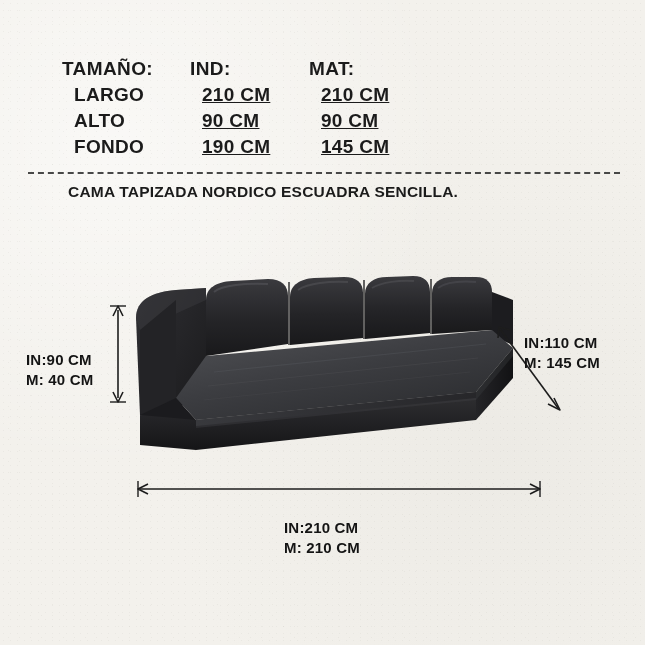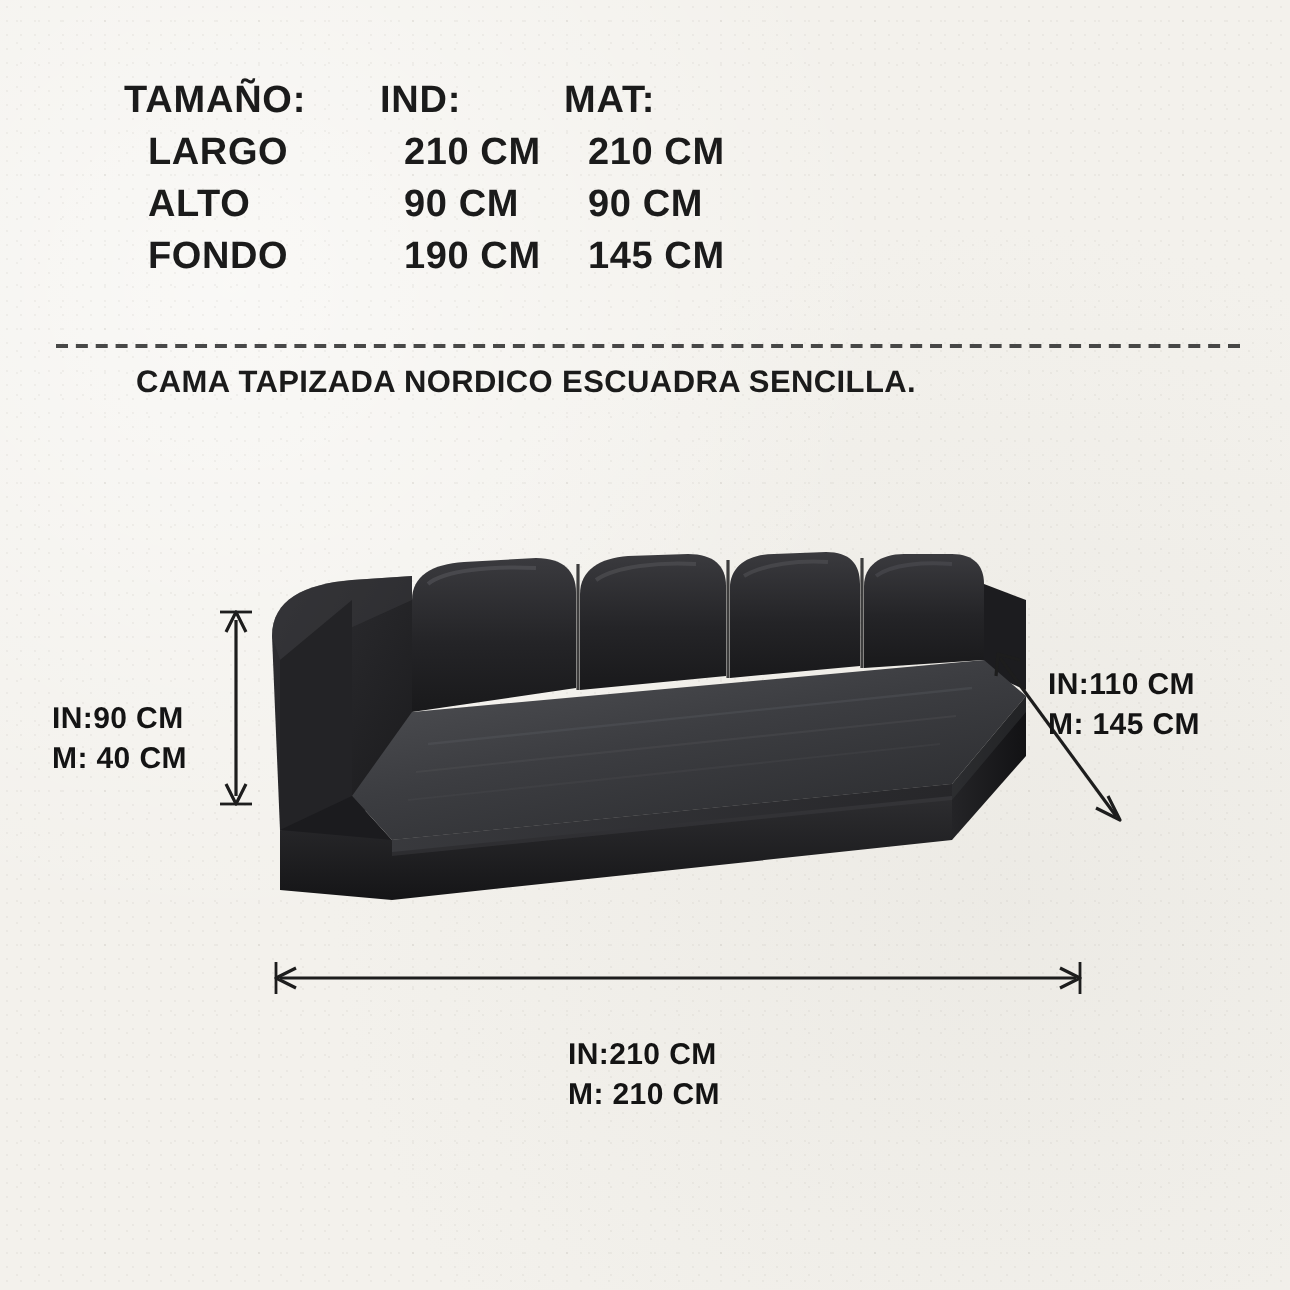--- a/index.html
+++ b/index.html
@@ -42,41 +42,42 @@
     position: absolute;
     left: 62px;
     top: 40px;
     width: 420px;
   }
   .spec-row {
     display: flex;
     align-items: baseline;
     height: 26px;
   }
-  .spec-row .c0 { width: 128px; }
+  .spec-row .c0 { width: 128px; margin-top: 18px; }
   .spec-row .c1 { width: 92px; }
-  .spec-row .c2 { width: 100px; }
+  .spec-row .c2 { width: 100px; margin-left: 27px; }
   .spec-head .c0,
   .spec-head .c1,
   .spec-head .c2 {
     font-weight: bold;
     font-size: 19px;
     letter-spacing: 0.4px;
   }
   .spec-body .c0 {
     font-weight: bold;
     font-size: 19px;
     letter-spacing: 0.3px;
     padding-left: 12px;
   }
   .spec-body .c1,
   .spec-body .c2 {
     font-weight: bold;
     font-size: 19px;
     letter-spacing: 0.3px;
+    text-decoration: underline;
   }
 
   
   .divider {
     position: absolute;
     left: 28px;
     top: 172px;
     width: 592px;
     height: 0;
     border-top: 2px dashed #2a2a2a;

